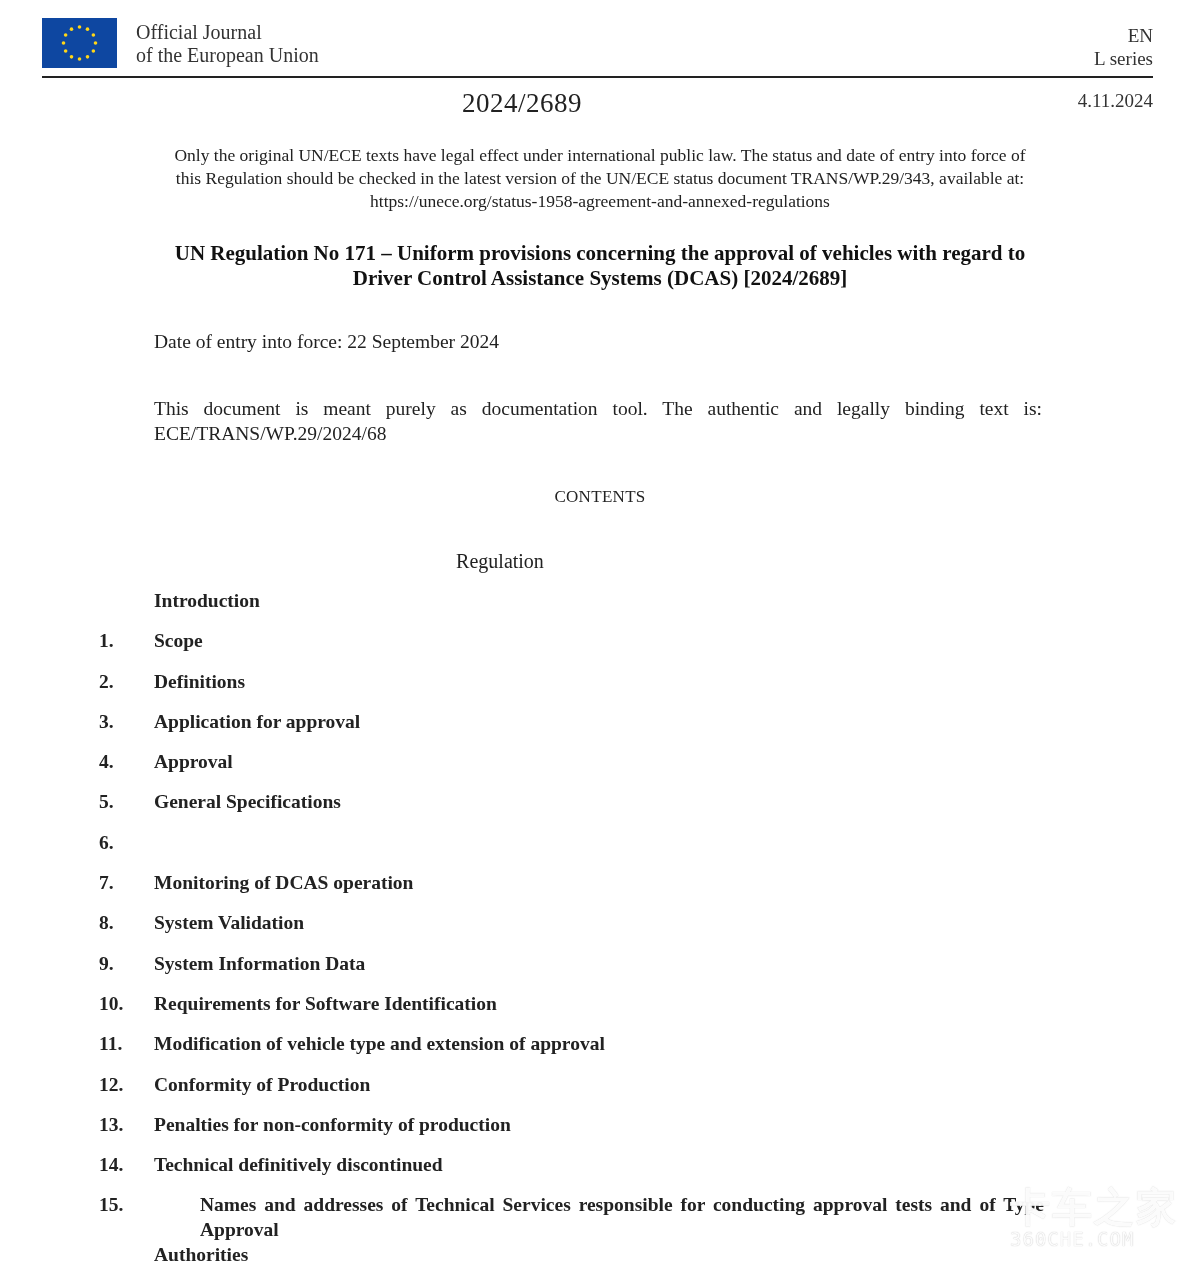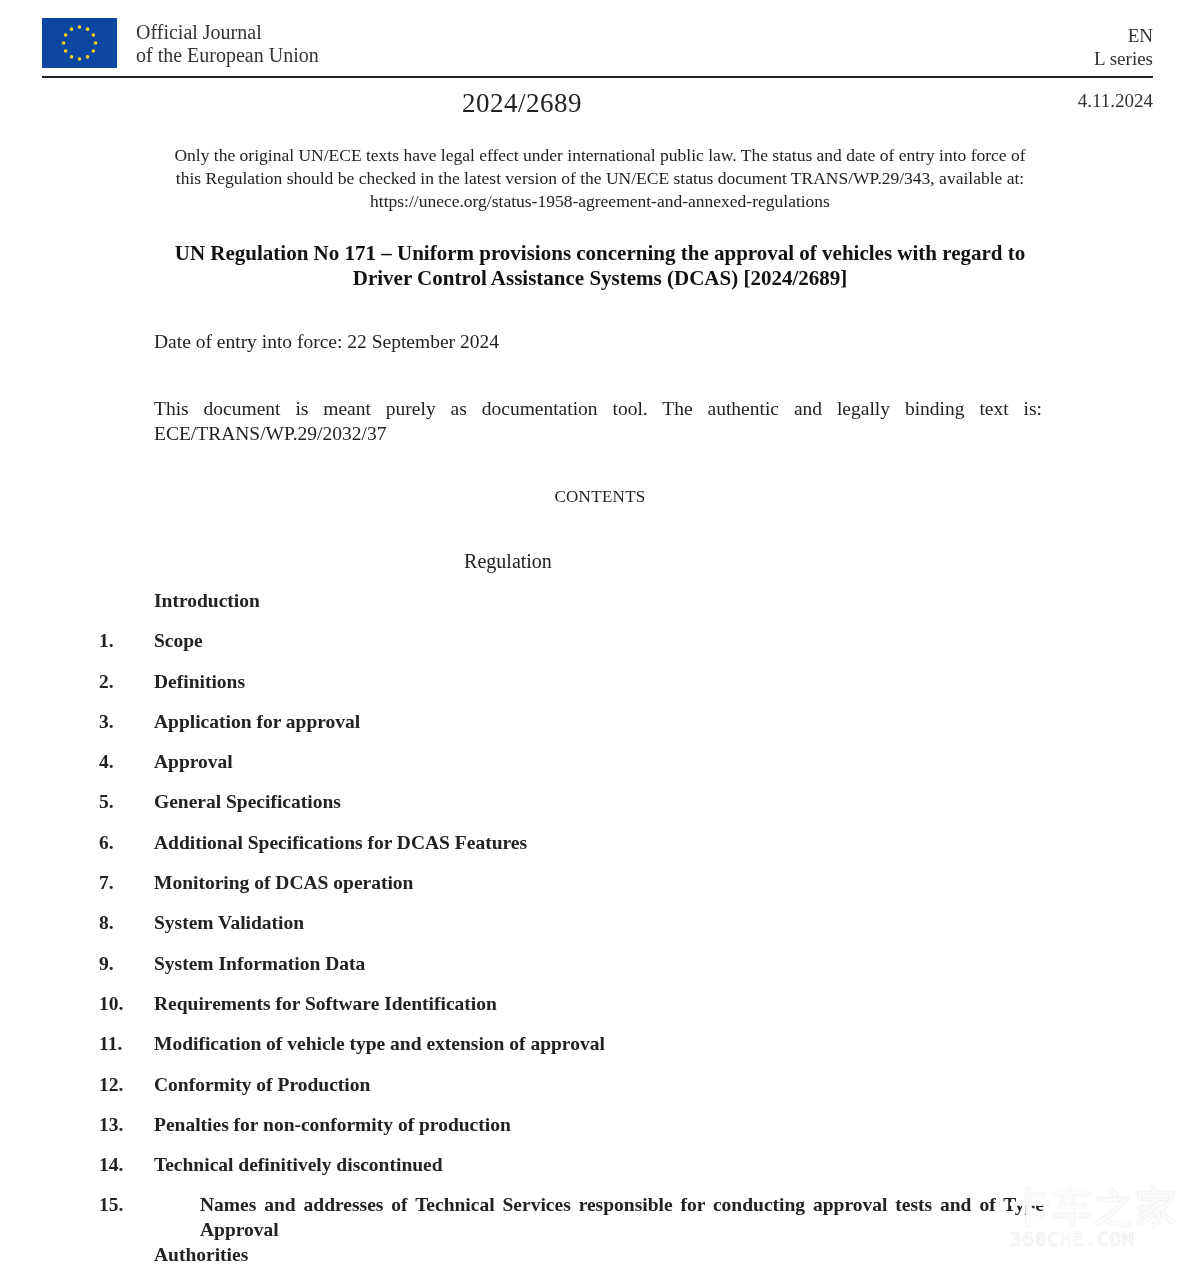--- a/index.html
+++ b/index.html
@@ -14,21 +14,21 @@
     .lang-block { right: 47px; top: 24px; text-align: right; font-size: 19px; line-height: 23px; color: #333; }
     .header-rule { left: 42px; top: 76px; width: 1111px; height: 2px; background: #222; }
     .doc-number { left: 0; width: 1044px; top: 88px; text-align: center; font-size: 27px; letter-spacing: 0.5px; color: #222; }
     .pub-date { right: 47px; top: 90px; font-size: 19px; color: #333; }
     .notice { left: 150px; width: 900px; top: 132px; text-align: center; font-size: 17.5px; line-height: 23px; color: #222; margin-top: 12px; }
     .reg-title { left: 150px; width: 900px; top: 241px; text-align: center; font-size: 21px; line-height: 25px; font-weight: bold; color: #111; }
     .entry-date { left: 154px; top: 331px; font-size: 19.5px; color: #222; }
     .doc-tool { left: 154px; width: 888px; top: 396px; font-size: 19.5px; line-height: 25px; text-align: justify; text-align-last: left; color: #222; }
     .doc-tool .line1 { display: block; text-align: justify; text-align-last: justify; }
     .contents-heading { left: 0; width: 1200px; top: 487px; text-align: center; font-size: 17px; letter-spacing: 0.3px; color: #222; }
-    .regulation-heading { left: 0; width: 1000px; top: 550px; text-align: center; font-size: 20px; color: #222; padding-left: 8px; }
+    .regulation-heading { left: 0; width: 1000px; top: 550px; text-align: center; font-size: 20px; color: #222; }
     .toc { left: 99px; top: 588px; width: 945px; font-weight: bold; }
     .toc-row { position: relative; height: 40.3px; font-size: 19.5px; line-height: 25px; color: #222; }
     .toc-num { position: absolute; left: 0; top: 0; width: 50px; }
     .toc-label { position: absolute; left: 55px; top: 0; right: 0; }
     .toc-row.wrap .toc-label { text-align: justify; }
     .toc-row.wrap .toc-label .l1 { display: block; text-align: justify; text-align-last: justify; margin-left: 46px; }
     .watermark { left: 1010px; top: 1185px; width: 170px; height: 68px; text-align: left; }
     .wm-cn { font-family: "DejaVu Sans", sans-serif; font-size: 40px; font-weight: bold; color: rgba(255,255,255,0.92);
              text-shadow: 0 0 1px rgba(170,170,170,0.6); line-height: 44px; letter-spacing: 2px; }
     .wm-en { font-family: "DejaVu Sans Mono", monospace; font-size: 19px; color: rgba(255,255,255,0.95);
@@ -74,21 +74,21 @@
 
 <div class="abs reg-title">
   <div>UN Regulation No 171 – Uniform provisions concerning the approval of vehicles with regard to</div>
   <div>Driver Control Assistance Systems (DCAS) [2024/2689]</div>
 </div>
 
 <div class="abs entry-date">Date of entry into force: 22 September 2024</div>
 
 <div class="abs doc-tool">
   <span class="line1">This document is meant purely as documentation tool. The authentic and legally binding text is:</span>
-  <span>ECE/TRANS/WP.29/2032/37</span>
+  <span>ECE/TRANS/WP.29/2024/68</span>
 </div>
 
 <div class="abs contents-heading">CONTENTS</div>
 <div class="abs regulation-heading">Regulation</div>
 
 <div class="abs toc" id="toc">
     <div class="toc-row">
       <span class="toc-num"></span>
       <span class="toc-label">Introduction</span>
     </div>
@@ -107,21 +107,20 @@
     <div class="toc-row">
       <span class="toc-num">4.</span>
       <span class="toc-label">Approval</span>
     </div>
     <div class="toc-row">
       <span class="toc-num">5.</span>
       <span class="toc-label">General Specifications</span>
     </div>
     <div class="toc-row">
       <span class="toc-num">6.</span>
-      <span class="toc-label">Additional Specifications for DCAS Features</span>
     </div>
     <div class="toc-row">
       <span class="toc-num">7.</span>
       <span class="toc-label">Monitoring of DCAS operation</span>
     </div>
     <div class="toc-row">
       <span class="toc-num">8.</span>
       <span class="toc-label">System Validation</span>
     </div>
     <div class="toc-row">

